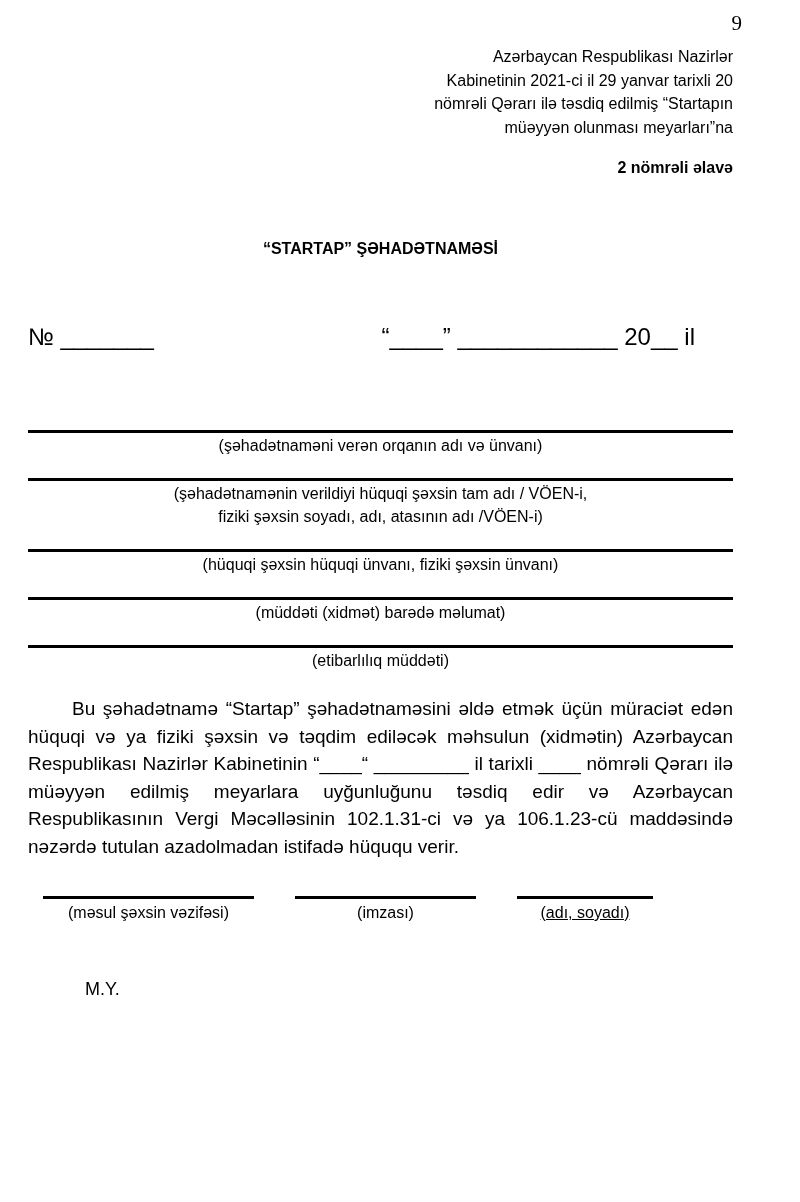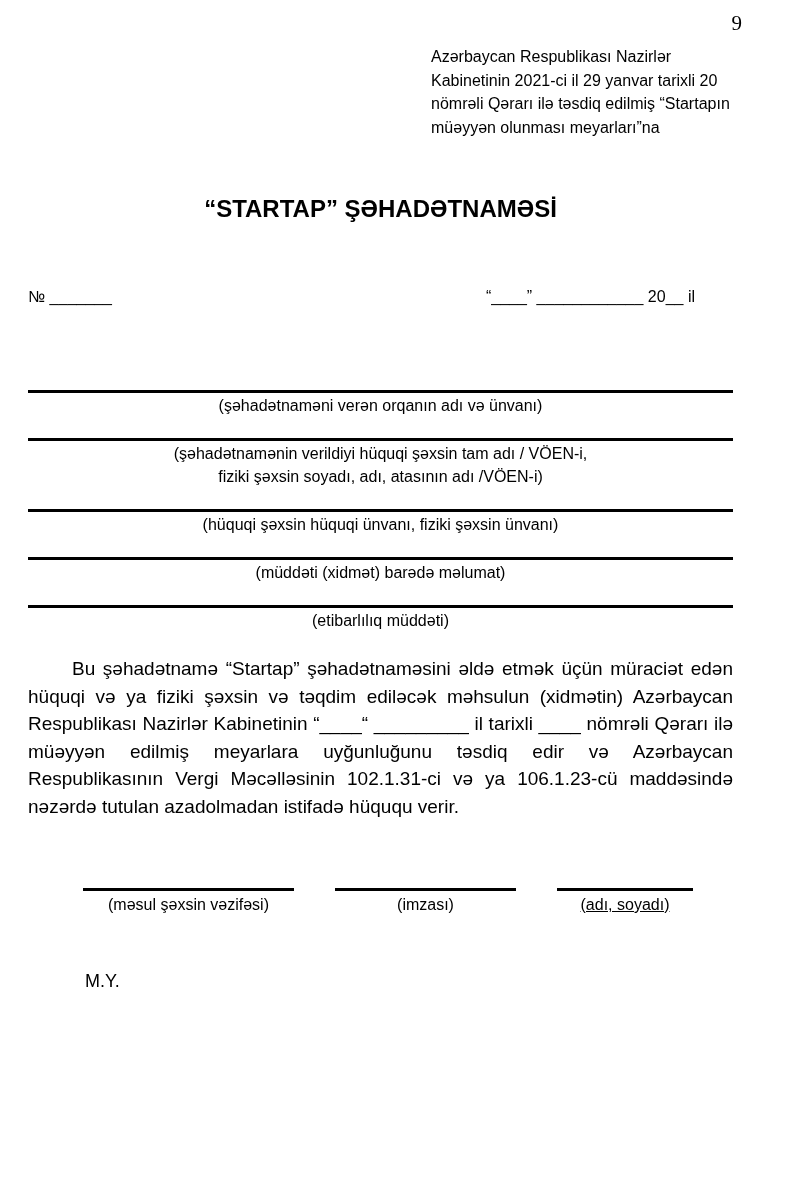--- a/index.html
+++ b/index.html
@@ -22,45 +22,45 @@
     position: absolute;
     top: 10px;
     right: 58px;
     font-family: "Liberation Serif", "DejaVu Serif", serif;
     font-size: 21px;
     line-height: 26px;
   }
   .approval-block {
     width: 302px;
     margin: 45px 0 0 auto;
-    text-align: left;
+    text-align: right;
   }
   .approval-text {
     font-size: 16px;
     line-height: 23.5px;
   }
   .annex-label {
     margin-top: 17px;
     font-size: 16px;
     font-weight: bold;
     line-height: 23px;
   }
   .doc-title {
     margin: 58px 0 0 0;
     text-align: center;
-    font-size: 24px;
+    font-size: 16px;
     font-weight: bold;
     line-height: 24px;
   }
   .number-row {
     display: flex;
     justify-content: space-between;
     align-items: baseline;
     margin-top: 64px;
-    font-size: 16px;
+    font-size: 24px;
     line-height: 23px;
   }
   .date-field {
     padding-right: 38px;
   }
   .fields-section {
     margin-top: 82px;
   }
   .field {
     margin-bottom: 22px;
@@ -77,22 +77,21 @@
   }
   .body-text {
     margin: 24px 0 8px 0;
     text-align: justify;
     text-indent: 44px;
     font-size: 19px;
     line-height: 27.5px;
   }
   .signature-row {
     display: flex;
-    margin-top: 68px;
-    justify-content: center;
+    margin-top: 36px;
   }
   .sig-col {
     border-top: 3px solid #000000;
     padding-top: 3px;
     text-align: center;
     font-size: 16px;
     line-height: 21px;
     box-sizing: border-box;
   }
   .sig-col-1 { width: 211px; margin-left: 15px; }
@@ -106,20 +105,21 @@
 </style>
 </head>
 <body>
 
 <div class="page">
 
   <div class="page-number">9</div>
 
   <div class="approval-block">
     <div class="approval-text">Azərbaycan Respublikası Nazirlər Kabinetinin 2021-ci il 29 yanvar tarixli 20 nömrəli Qərarı ilə təsdiq edilmiş “Startapın müəyyən olunması meyarları”na</div>
+    <div class="annex-label">2 nömrəli əlavə</div>
   </div>
 
   <h1 class="doc-title">“STARTAP” ŞƏHADƏTNAMƏSİ</h1>
 
   <div class="number-row">
     <span class="no-field">№ _______</span>
     <span class="date-field">“____” ____________ 20__ il</span>
   </div>
 
   <div class="fields-section">

